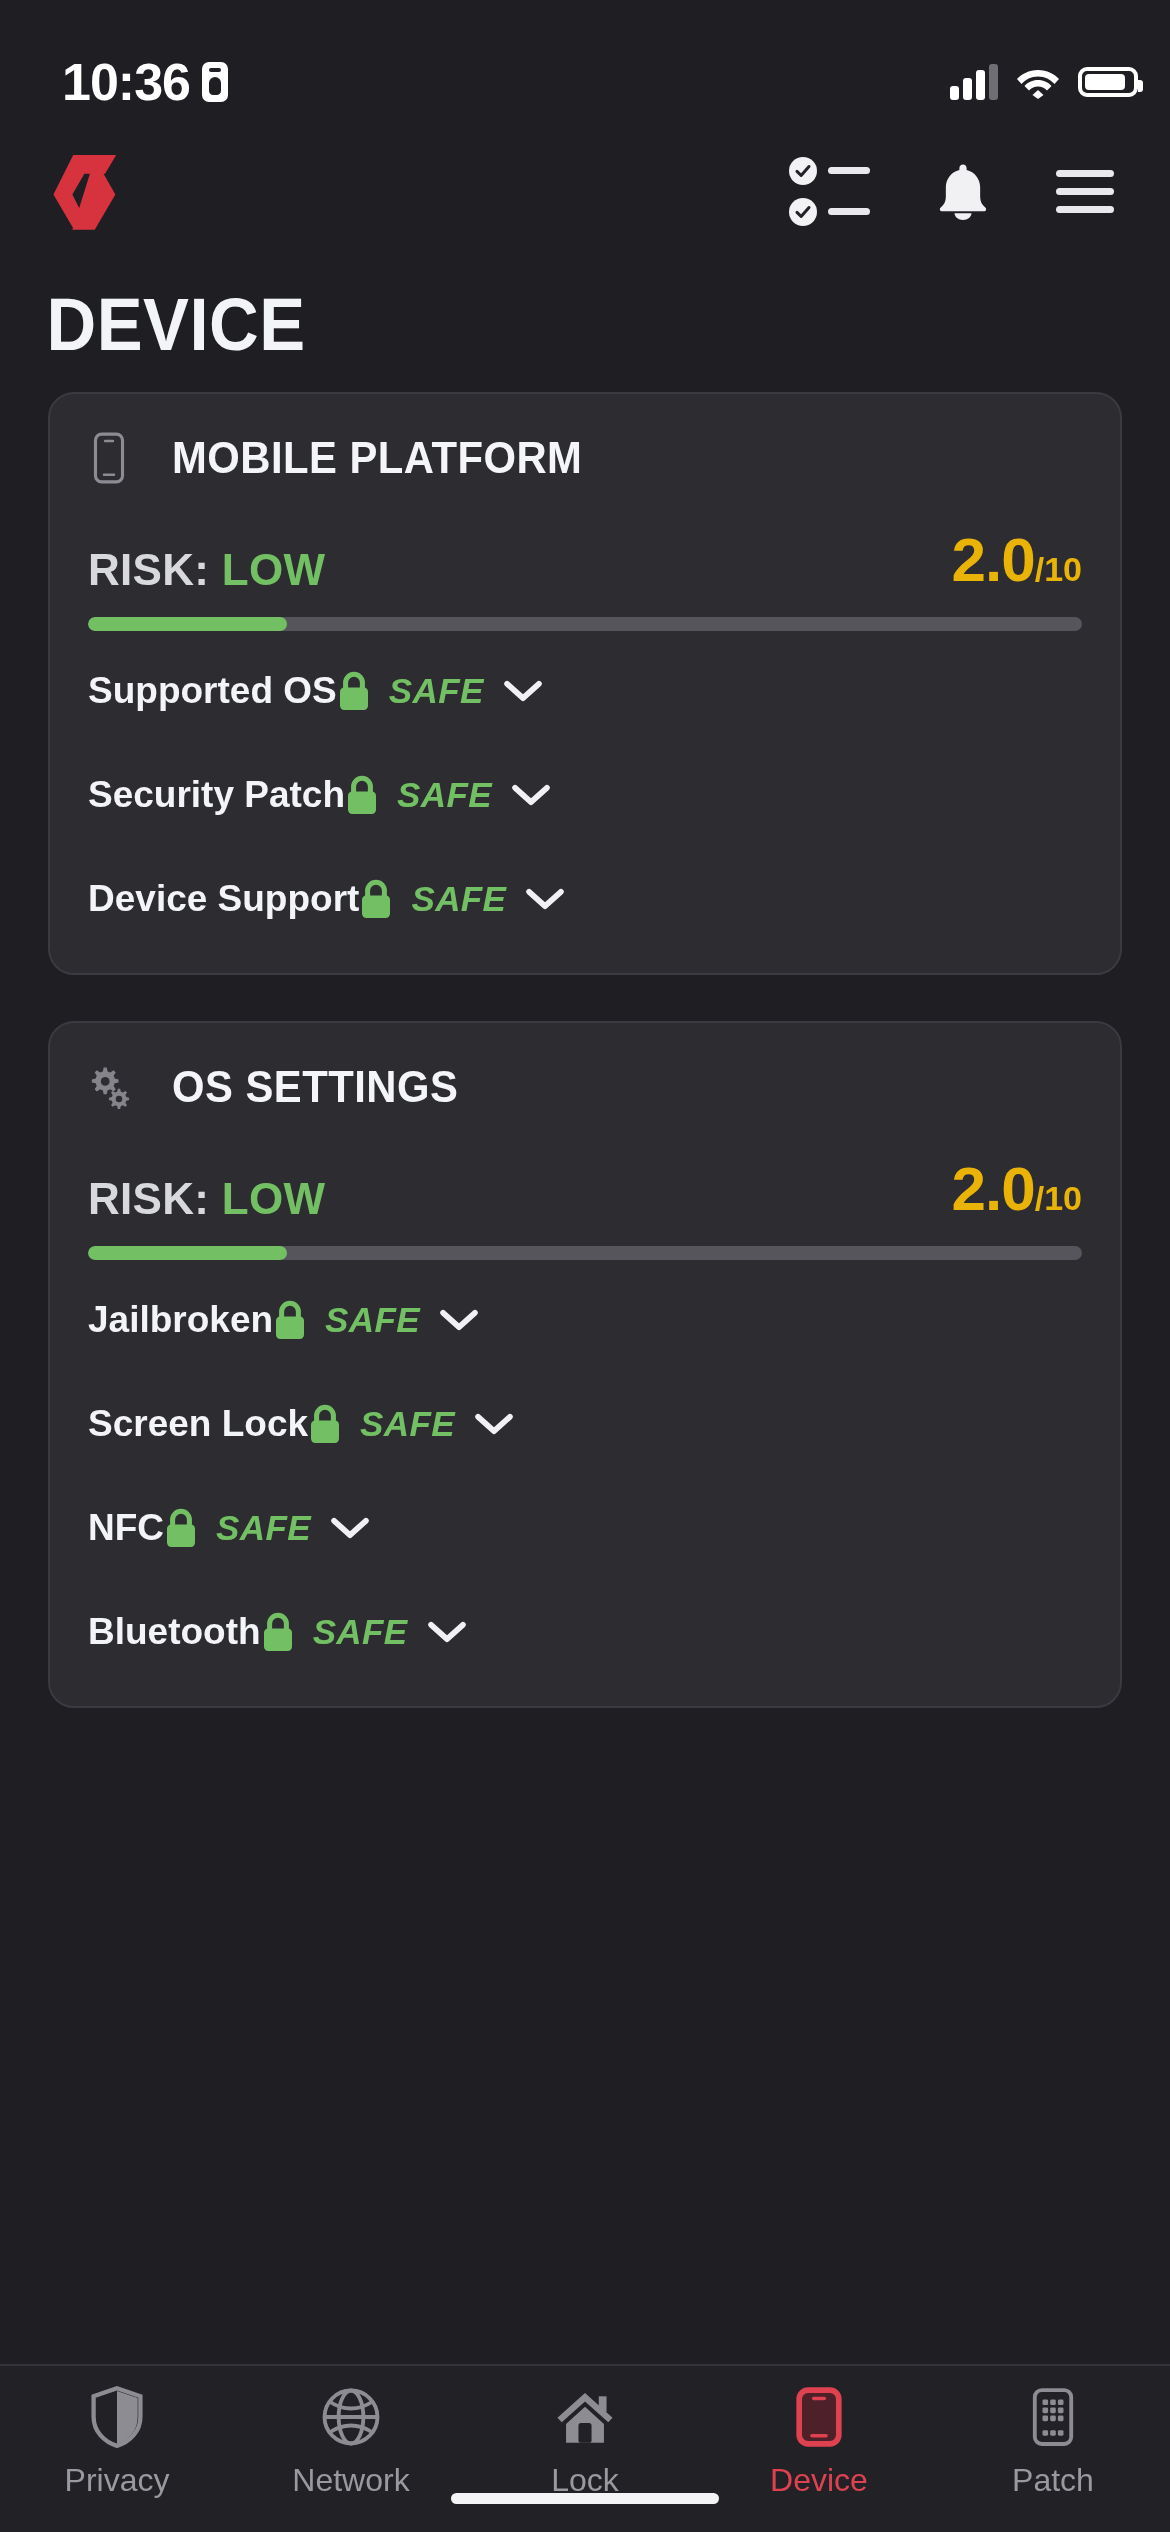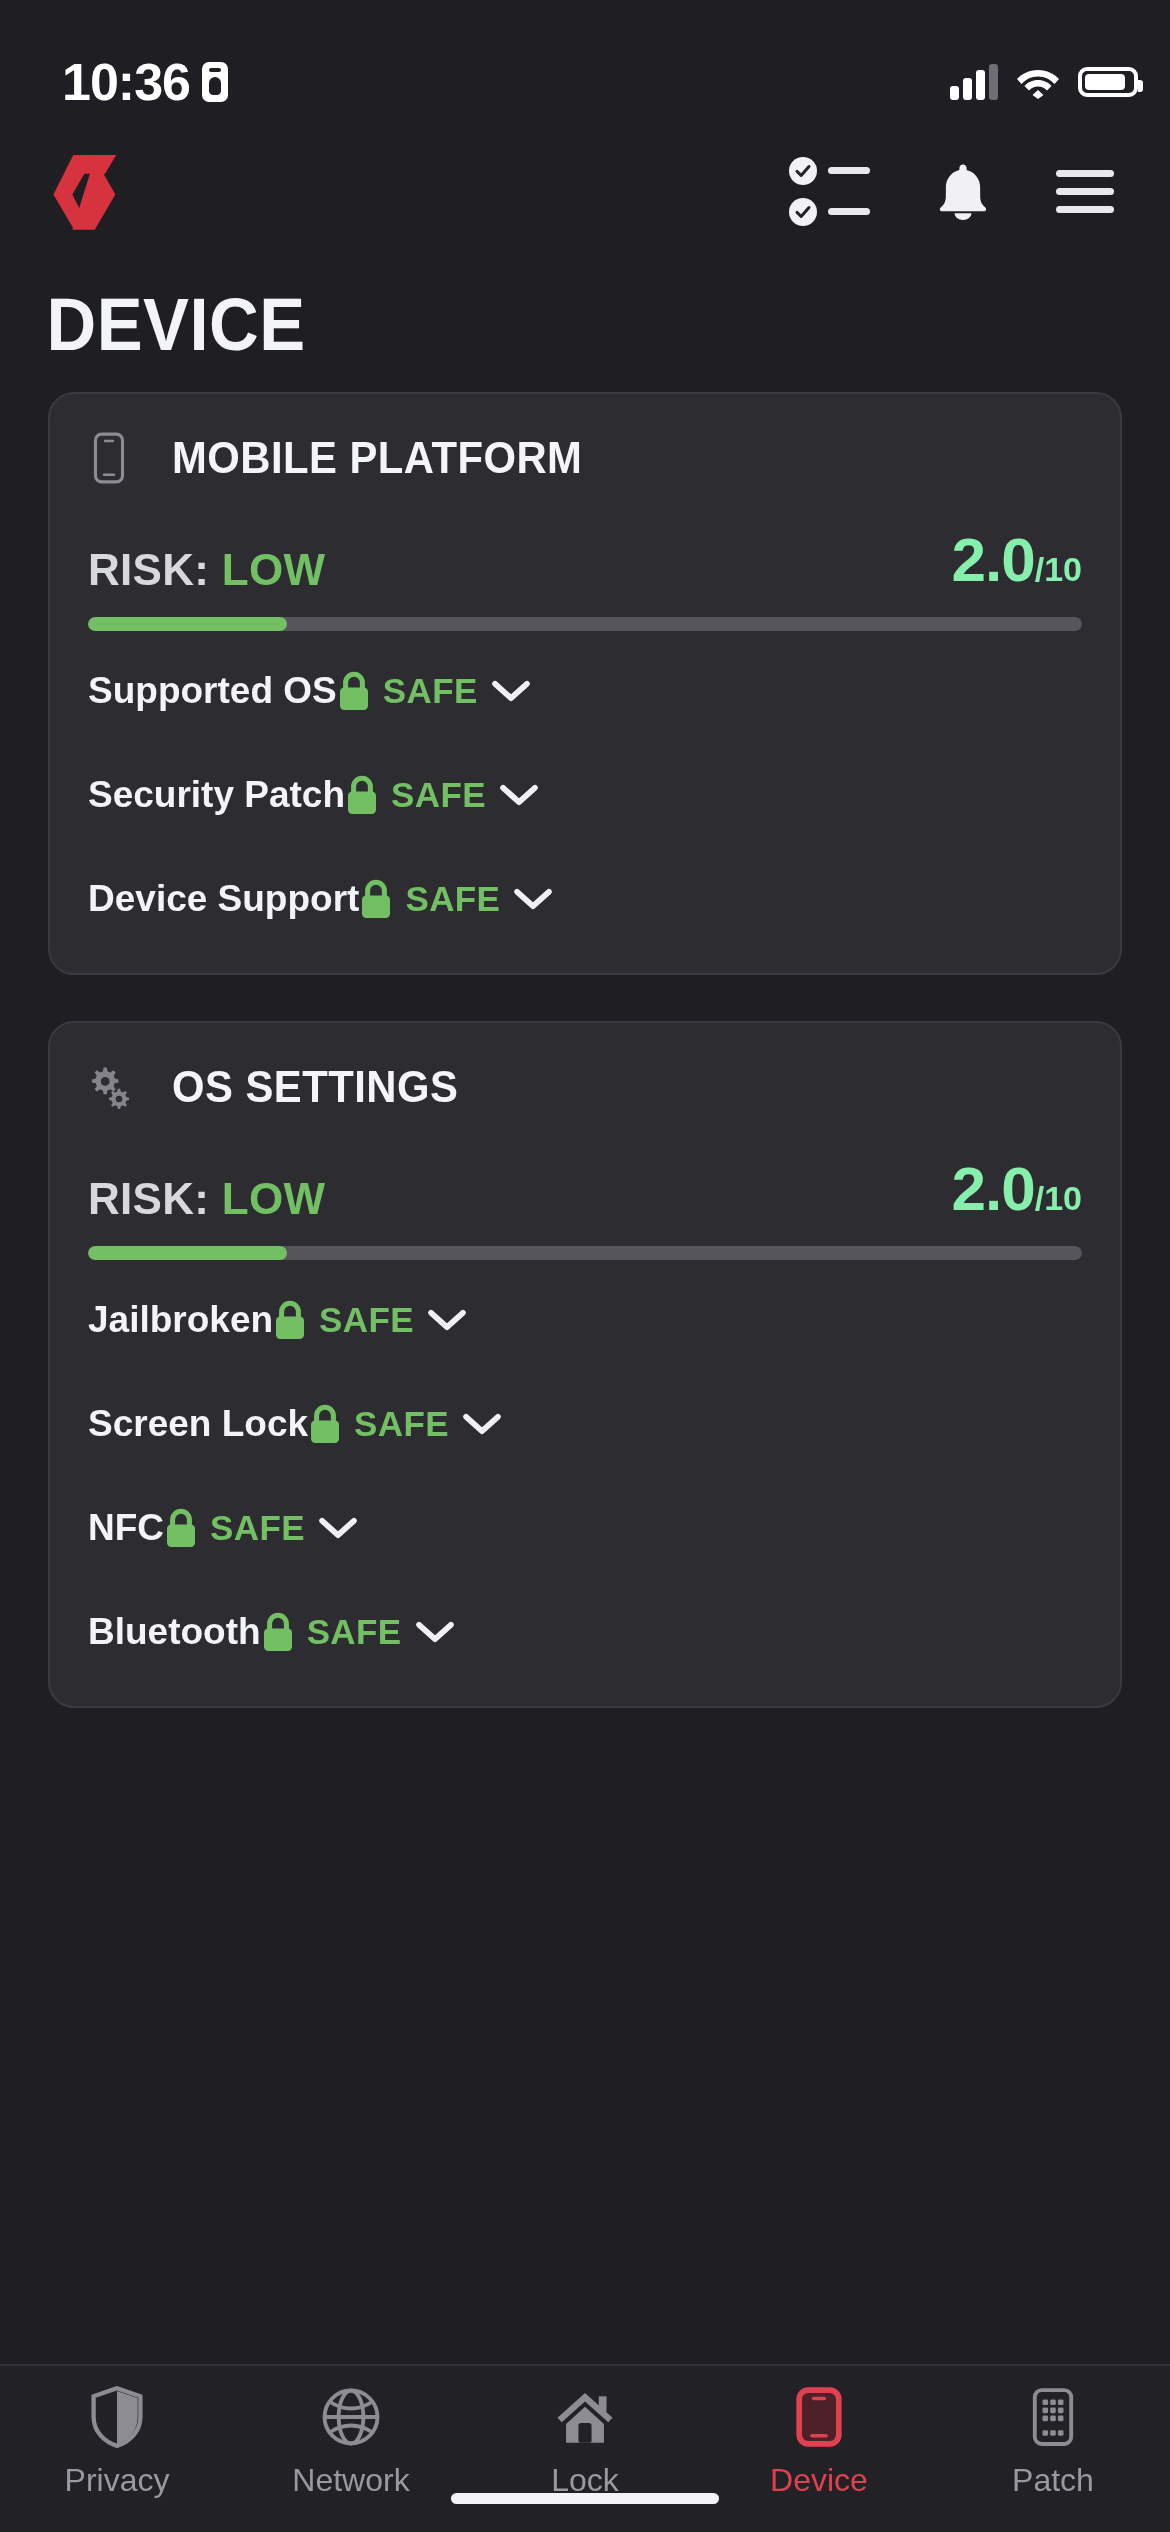--- a/index.html
+++ b/index.html
@@ -105,37 +105,37 @@
 
   .risk-row {
     display: flex; align-items: flex-end; justify-content: space-between;
     padding: 40px 6px 0 6px;
   }
   .risk-label {
     font-size: 44px; font-weight: 700; color: #d8d9dd; letter-spacing: 0.3px;
     font-family: "Liberation Sans Narrow", "Liberation Sans", sans-serif;
   }
   .risk-label .risk-value { color: #72c063; }
-  .score { color: #86efac; display: flex; align-items: baseline; }
+  .score { color: #eab308; display: flex; align-items: baseline; }
   .score-num { font-size: 62px; font-weight: 700; letter-spacing: -1px; }
   .score-den { font-size: 34px; font-weight: 600; }
 
   .meter {
     margin: 22px 6px 0 6px; height: 14px; border-radius: 8px; background: #56555b;
     overflow: hidden;
   }
   .meter span { display: block; height: 100%; border-radius: 8px; background: #72c063; }
 
   .rows { margin-top: 8px; }
   .row {
     display: flex; align-items: center; 
     padding: 28px 6px; min-height: 104px;
   }
   .row-label { font-size: 37px; font-weight: 700; color: #f3f4f7; }
-  .row-right { display: flex; align-items: center; gap: 12px; }
+  .row-right { display: flex; align-items: center; gap: 18px; font-style: italic; }
   .lock { width: 34px; height: 42px; display: block; }
   .status-text { font-size: 35px; font-weight: 700; letter-spacing: 0.4px; }
   .status-safe { color: #72c063; }
   .chev { width: 42px; height: 26px; display: block; }
 
   
   .spacer { flex: 1 1 auto; }
   .tabbar {
     flex: 0 0 168px;
     background: #222126;

